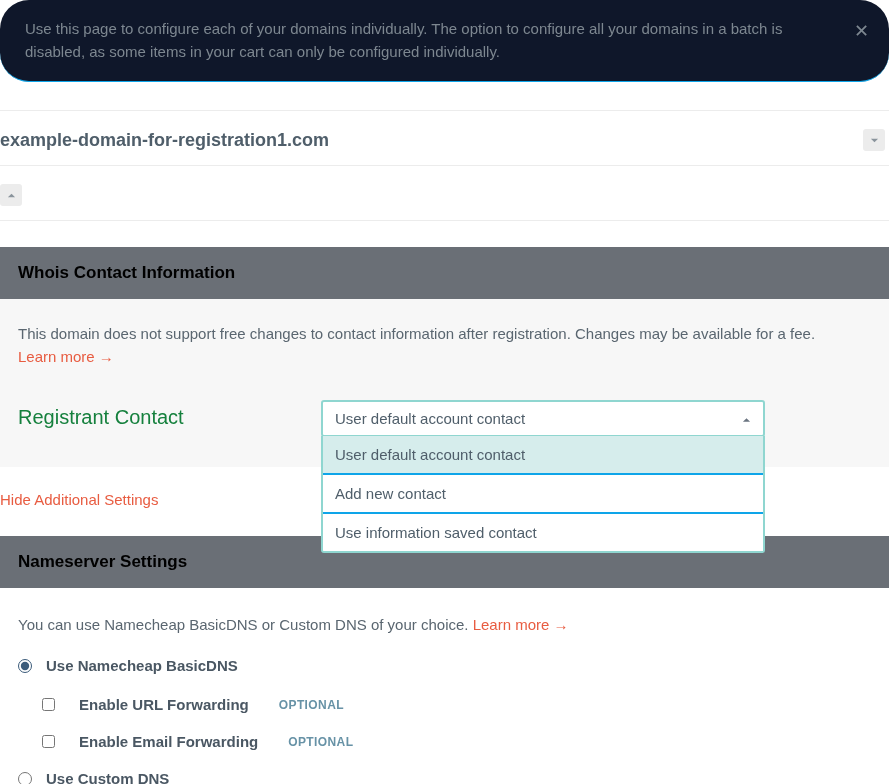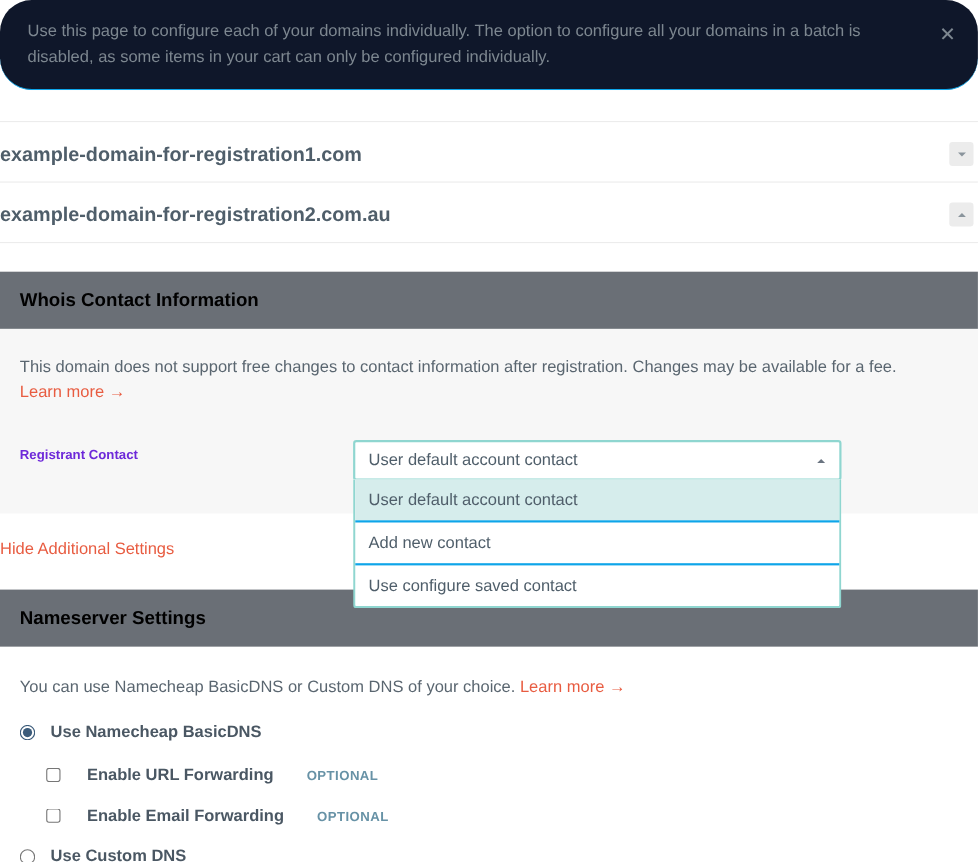--- a/index.html
+++ b/index.html
@@ -75,23 +75,23 @@
     cursor: pointer;
   }
   .form-row {
     display: flex;
     align-items: flex-start;
     margin-top: 32px;
     position: relative;
   }
   .form-label {
     width: 303px;
-    font-size: 12px;
-    font-weight: 700;
-    color: #6d28d9;
+    font-size: 20px;
+    font-weight: 400;
+    color: #15803d;
     padding-top: 6px;
   }
   .select-wrap {
     position: relative;
     width: 444px;
   }
   .select-box {
     border: 2px solid #8fd6d0;
     border-radius: 3px;
     background: #fff;
@@ -188,21 +188,20 @@
 <div class="domain-row first">
   <span class="domain-name">example-domain-for-registration1.com</span>
   <span class="caret-btn">
     <svg viewBox="0 0 10 10">
         <path d="M1 3 L5 7 L9 3 Z"></path>
       </svg>
   </span>
 </div>
 
 <div class="domain-row">
-  <span class="domain-name">example-domain-for-registration2.com.au</span>
   <span class="caret-btn">
     <svg viewBox="0 0 10 10">
         <path d="M1 7 L5 3 L9 7 Z"></path>
       </svg>
   </span>
 </div>
 
 <div class="section-header">
   <span>Whois Contact Information</span>
 </div>
@@ -219,21 +218,21 @@
         <span>User default account contact</span>
         <span class="select-caret">
           <svg width="9" height="9" viewBox="0 0 10 10" fill="#6a7480">
               <path d="M1 7 L5 3 L9 7 Z"></path>
             </svg>
         </span>
       </div>
       <div class="dropdown">
         <div class="dropdown-item active">User default account contact</div>
         <div class="dropdown-item">Add new contact</div>
-        <div class="dropdown-item">Use configure saved contact</div>
+        <div class="dropdown-item">Use information saved contact</div>
       </div>
     </div>
   </div>
 </div>
 
 <a class="hide-link">Hide Additional Settings</a>
 
 <div class="section-header ns">
   <span>Nameserver Settings</span>
 </div>

